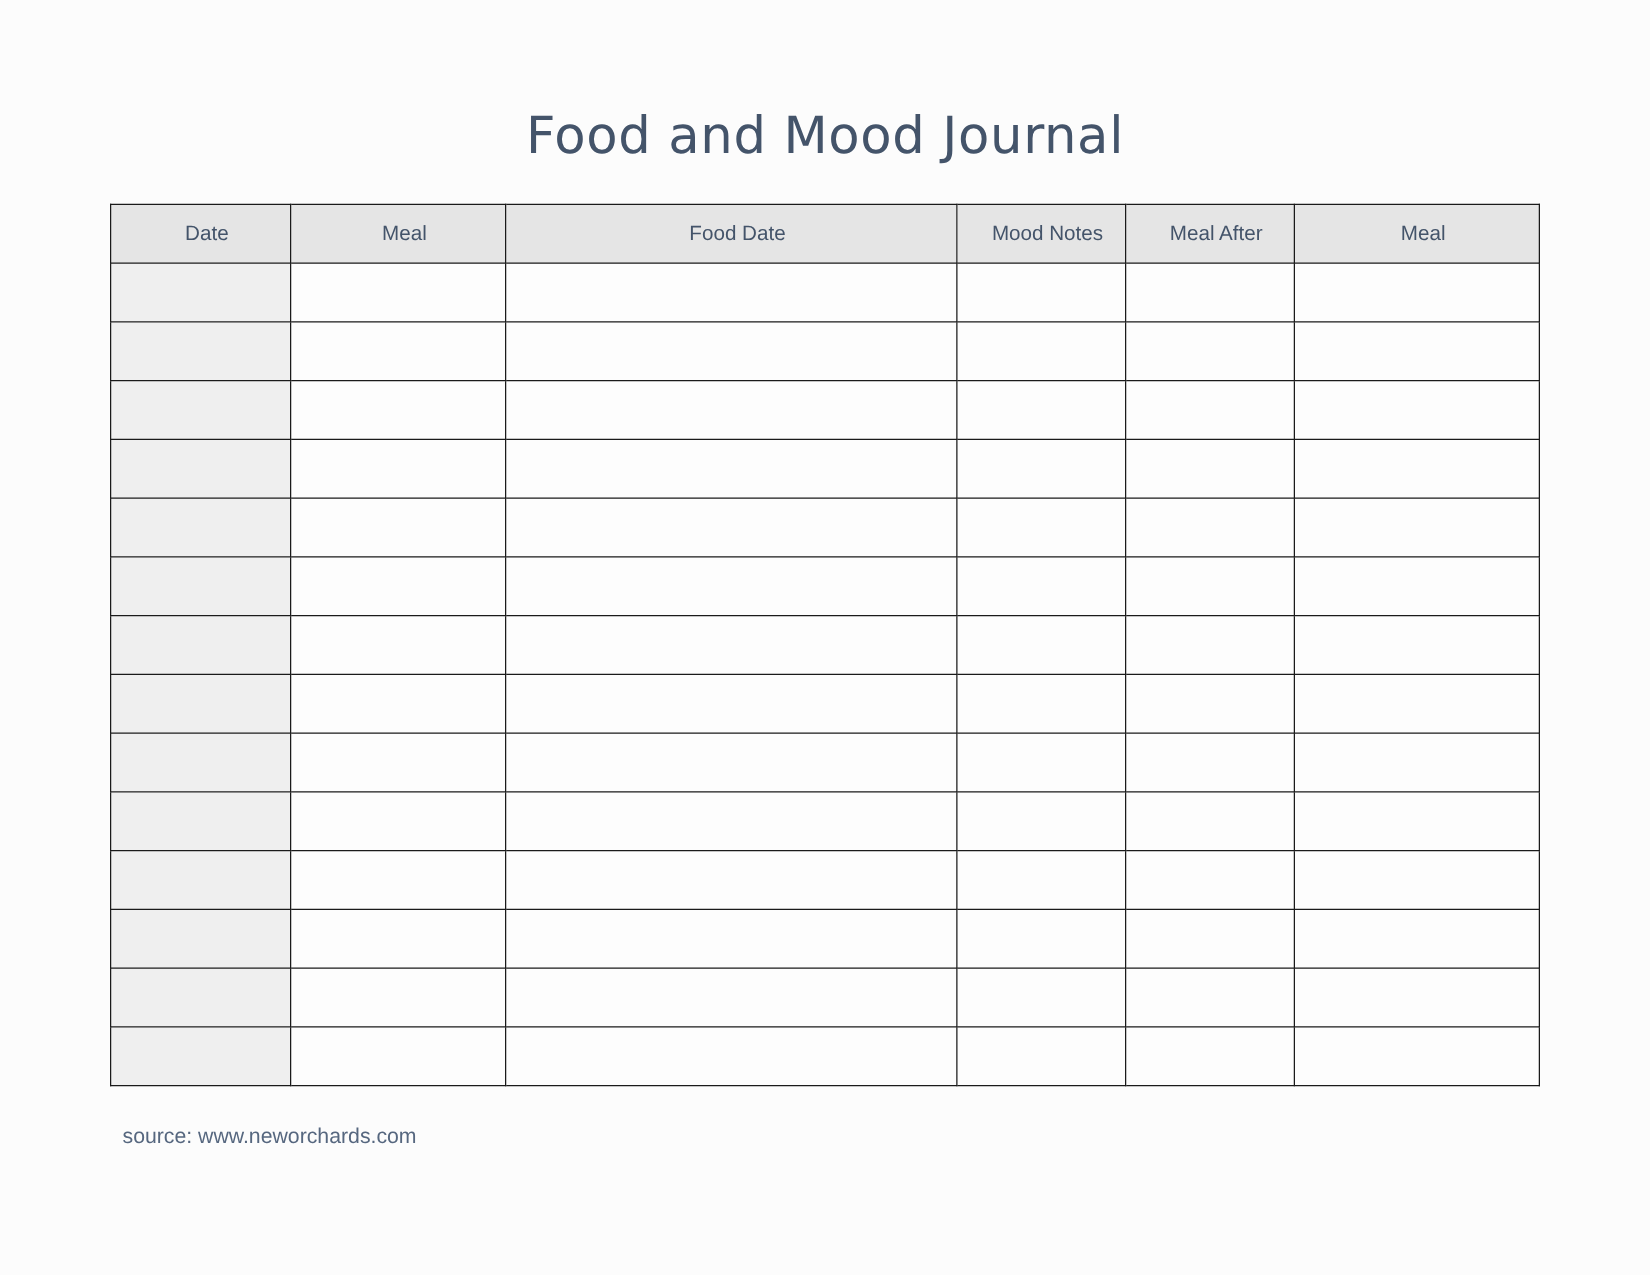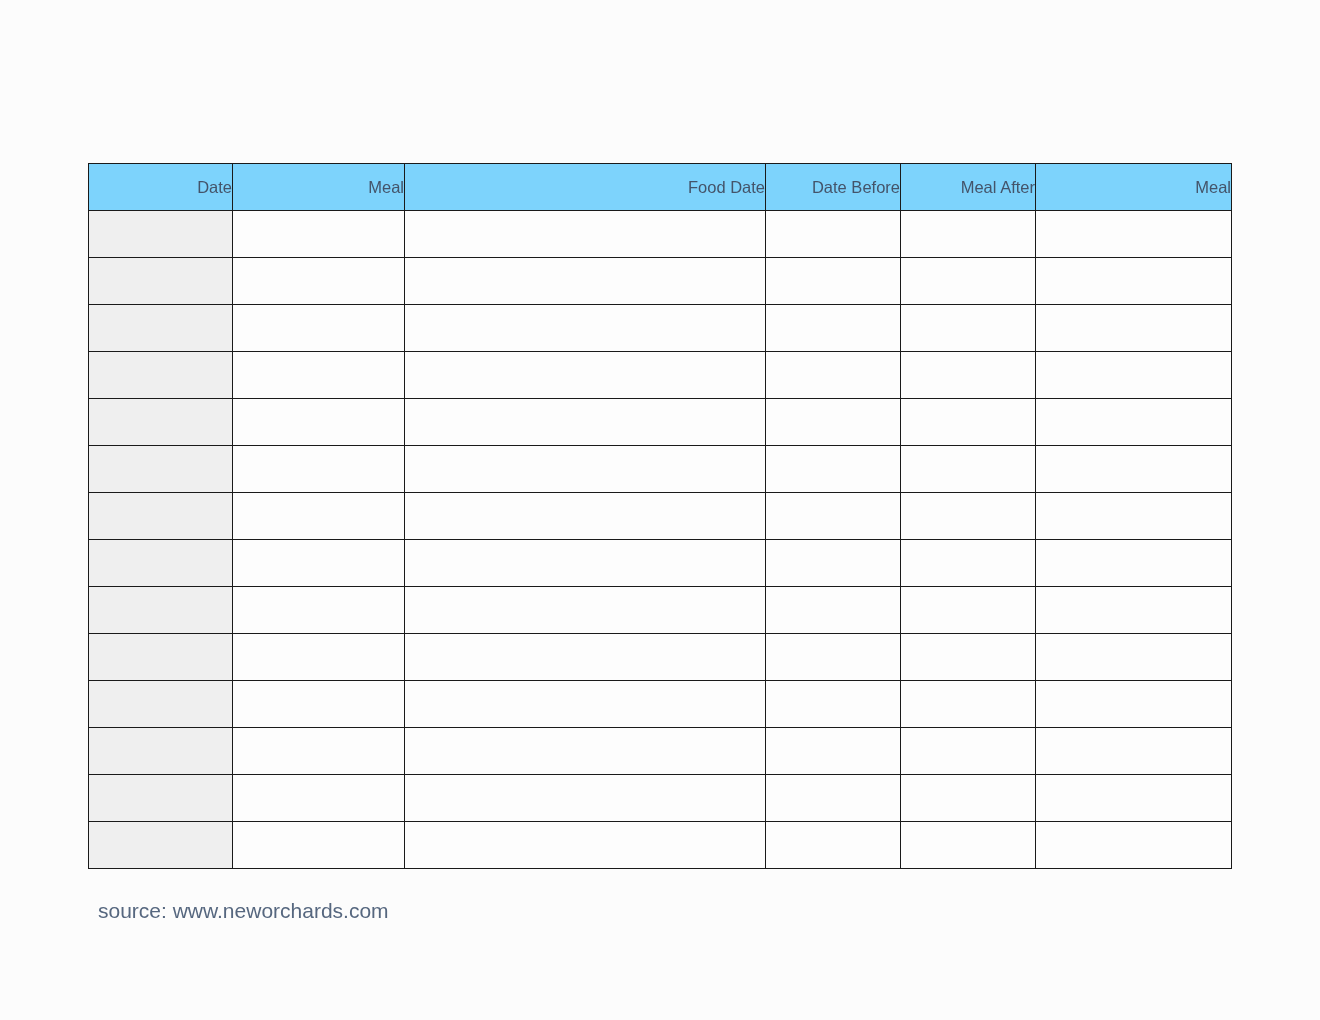--- a/index.html
+++ b/index.html
@@ -42,64 +42,65 @@
   table.journal th,
   table.journal td {
     border: 1px solid #1a1a1a;
     height: 47px;
     padding: 0 0 0 10px;
     box-sizing: border-box;
     overflow: hidden;
     white-space: nowrap;
   }
   table.journal th {
-    background: #7dd3fc;
+    background: #e5e5e5;
     color: #44546A;
     font-size: 16.5px;
     font-weight: 400;
-    text-align: right;
+    text-align: center;
     vertical-align: middle;
   }
   table.journal td {
     background: #fdfdfd;
     font-size: 15px;
     color: #333;
   }
   table.journal td.date-col {
     background: #efefef;
   }
   .source-note {
     position: absolute;
     left: 98px;
     top: 899px;
-    font-size: 21px;
+    font-size: 17px;
     color: #56677F;
   }
 </style>
 </head>
 <body>
 
 <div class="page">
 
+  <h1 class="doc-title">Food and Mood Journal</h1>
 
   <table class="journal">
     <colgroup>
         <col style="width: 144px;">
         <col style="width: 172px;">
         <col style="width: 361px;">
         <col style="width: 135px;">
         <col style="width: 135px;">
         <col style="width: 196px;">
       </colgroup>
     <thead>
       <tr>
           <th>Date</th>
           <th>Meal</th>
           <th>Food Date</th>
-          <th>Date Before</th>
+          <th>Mood Notes</th>
           <th>Meal After</th>
           <th>Meal</th>
         </tr>
     </thead>
     <tbody>
         <tr>
           <td class="date-col"></td>
           <td></td>
           <td></td>
           <td></td>

